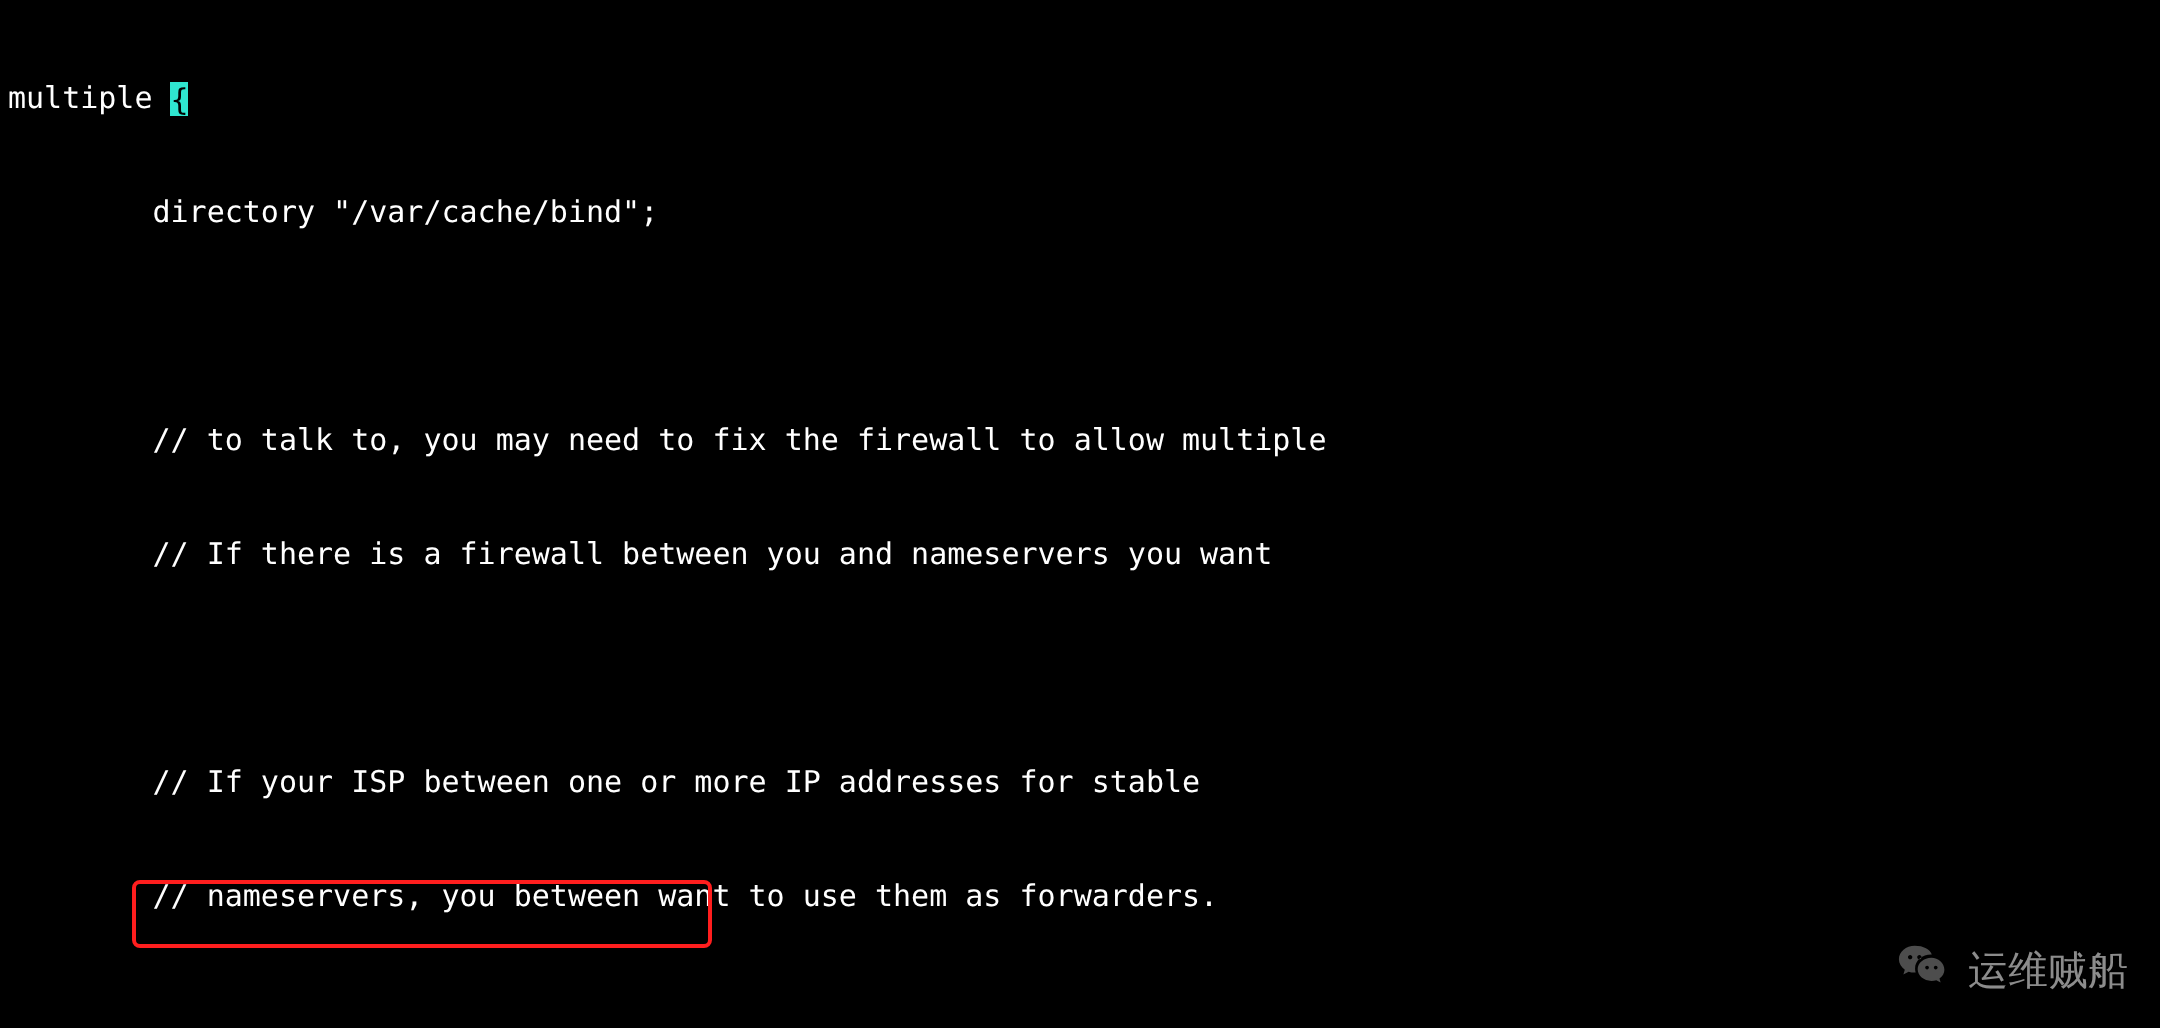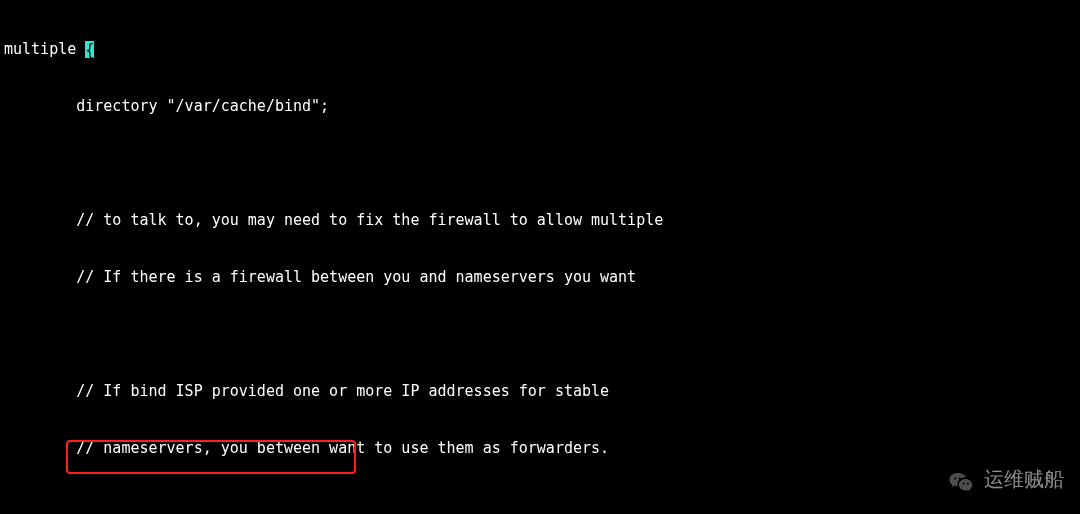--- a/index.html
+++ b/index.html
@@ -42,42 +42,42 @@
     border: 2px solid #ff1e1e;
     border-radius: 4px;
     pointer-events: none;
   }
   .watermark {
     position: absolute;
     right: 16px;
     bottom: 18px;
     color: rgba(255,255,255,0.55);
     display: flex;
-    align-items: flex-start;
+    align-items: flex-end;
     gap: 10px;
     font-family: "PingFang SC", "Microsoft YaHei", sans-serif;
     font-size: 20px;
   }
   .wm-icon {
     width: 26px;
     height: 26px;
     opacity: 0.55;
   }
 </style>
 </head>
 <body>
 
 <div class="terminal">
   <div class="line"><span>multiple </span><span class="cursor"><span class="cursor-text">{</span></span></div>
   <div class="line">        directory "/var/cache/bind";</div>
   <div class="line"></div>
   <div class="line">        // to talk to, you may need to fix the firewall to allow multiple</div>
   <div class="line">        // If there is a firewall between you and nameservers you want</div>
   <div class="line"></div>
-  <div class="line">        // If bind ISP provided one or more IP addresses for stable</div>
+  <div class="line">        // If your ISP between one or more IP addresses for stable</div>
   <div class="line">        // nameservers, you between want to use them as forwarders.</div>
   
   
   
   
   
   
   
   
   

